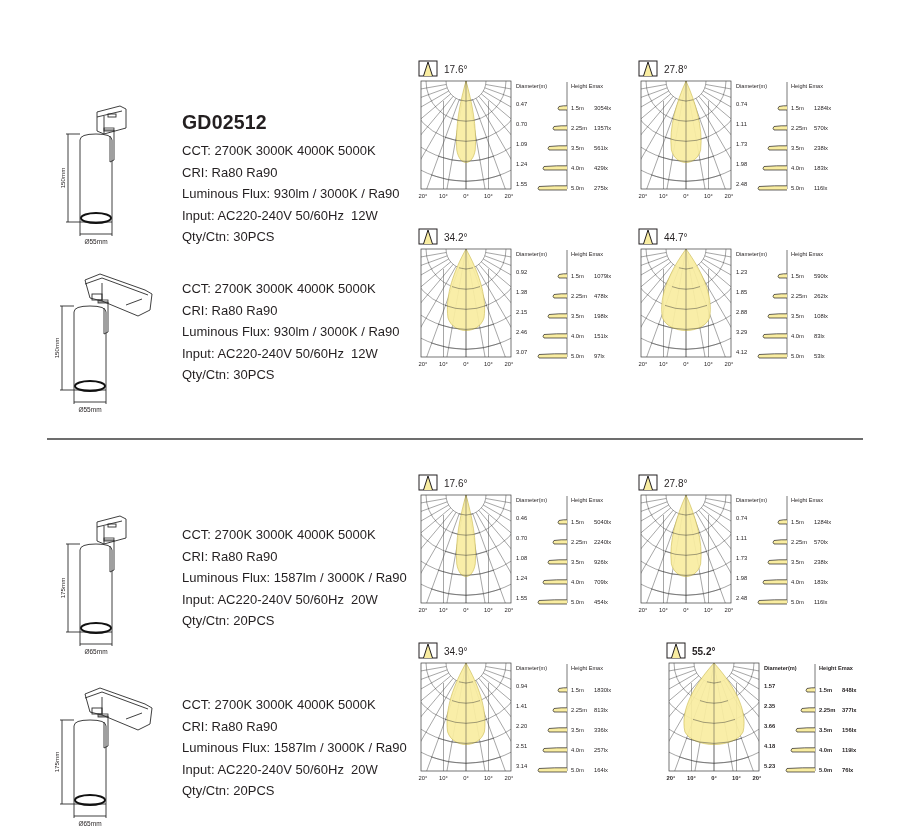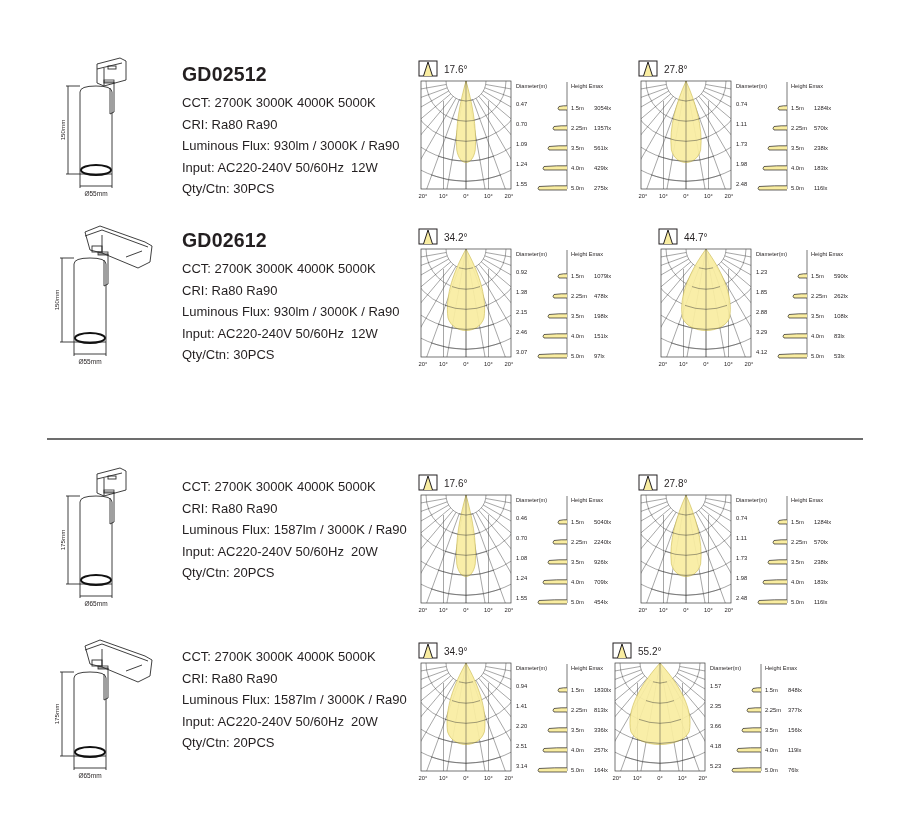--- a/index.html
+++ b/index.html
@@ -1,19 +1,19 @@
 <!DOCTYPE html>
 <html><head>
 <meta charset="utf-8">
 <style>
   * { box-sizing: border-box; margin: 0; padding: 0; }
   html, body { width: 908px; height: 834px; background: #ffffff; overflow: hidden; }
   body { position: relative; font-family: "Liberation Sans", sans-serif; color: #231f20; }
 
-  .product { position: absolute; left: 0; width: 908px; }
+  .product { position: absolute; left: 0; width: 908px; margin-top: 48px; }
   .drawing { position: absolute; left: 40px; width: 135px; height: 165px; }
   .drawing svg { width: 135px; height: 165px; display: block; }
 
   .specs { position: absolute; left: 182px; top: 0; width: 230px; }
   .model { font-family: "Liberation Sans", sans-serif; font-weight: bold; font-size: 19.5px; letter-spacing: 0.2px; color: #231f20; height: 24px; line-height: 24px; margin-top: 4px; }
   .spec-line { font-size: 13px; color: #231f20; height: 21.5px; line-height: 21.5px; white-space: pre; }
   .spec-first { margin-top: 6px; }
 
   .chart { position: absolute; width: 215px; height: 145px; }
   .chart svg { display: block; }
@@ -223,21 +223,20 @@
         <line x1="20" y1="122" x2="34" y2="122" stroke="#2a2a2a" stroke-width="0.9" fill="none"></line>
         <line x1="22" y1="38" x2="22" y2="122" stroke="#2a2a2a" stroke-width="0.9" fill="none"></line>
         <text x="19" y="80" font-size="6.2" fill="#231f20" font-family="Liberation Sans, sans-serif" text-anchor="middle" transform="rotate(-90 19 80)">150mm</text>
         <line x1="34" y1="122" x2="34" y2="136" stroke="#2a2a2a" stroke-width="0.9" fill="none"></line>
         <line x1="66" y1="122" x2="66" y2="136" stroke="#2a2a2a" stroke-width="0.9" fill="none"></line>
         <line x1="34" y1="134" x2="66" y2="134" stroke="#2a2a2a" stroke-width="0.9" fill="none"></line>
         <text x="50" y="144" font-size="6.5" fill="#231f20" font-family="Liberation Sans, sans-serif" text-anchor="middle">Ø55mm</text>
       </svg>
     </div>
   <div class="specs">
-    <div class="model">GD02612</div>
     <div class="spec-line spec-first">CCT: 2700K 3000K 4000K 5000K</div>
     <div class="spec-line">CRI: Ra80 Ra90</div>
     <div class="spec-line">Luminous Flux: 930lm / 3000K / Ra90</div>
     <div class="spec-line">Input: AC220-240V 50/60Hz  12W</div>
     <div class="spec-line">Qty/Ctn: 30PCS</div>
   </div>
 </section>
 <div class="chart" style="left:418px; top:228px;">
     <svg viewBox="0 0 215 145" width="215" height="145">
       <g>
@@ -309,21 +308,21 @@
       <text x="98" y="106" font-size="5.8" fill="#231f20" font-family="Liberation Sans, sans-serif">2.46</text>
       <path d="M149 110 L126 110 Q124 108.3 126 106.5 Q139.8 105.5 149 105.8" fill="#f9eda1" stroke="#231f20" stroke-width="0.7"></path>
       <text x="153" y="110" font-size="5.8" fill="#231f20" font-family="Liberation Sans, sans-serif">4.0m</text>
       <text x="176" y="110" font-size="5.8" fill="#231f20" font-family="Liberation Sans, sans-serif">151lx</text>
       <text x="98" y="126" font-size="5.8" fill="#231f20" font-family="Liberation Sans, sans-serif">3.07</text>
       <path d="M149 130 L121 130 Q119 128.3 121 126.5 Q137.8 125.5 149 125.8" fill="#f9eda1" stroke="#231f20" stroke-width="0.7"></path>
       <text x="153" y="130" font-size="5.8" fill="#231f20" font-family="Liberation Sans, sans-serif">5.0m</text>
       <text x="176" y="130" font-size="5.8" fill="#231f20" font-family="Liberation Sans, sans-serif">97lx</text>
     </svg>
   </div>
-<div class="chart" style="left:658px; top:228px;">
+<div class="chart" style="left:638px; top:228px;">
     <svg viewBox="0 0 215 145" width="215" height="145">
       <g>
         <rect x="1" y="1" width="18" height="15" fill="#fff" stroke="#231f20" stroke-width="1"></rect>
         <path d="M10 2 L5.5 16 L14.5 16 Z" fill="#f9eda1" stroke="none"></path>
         <path d="M10 2 L5.5 16 M10 2 L14.5 16" stroke="#231f20" stroke-width="1" fill="none"></path>
       </g>
       <text x="26" y="13" font-size="10" fill="#231f20" font-family="Liberation Sans, sans-serif">44.7°</text>
       <defs>
         <clipPath id="clip3">
           <rect x="3" y="21" width="90" height="108"></rect>
@@ -681,21 +680,21 @@
       <text x="98" y="106" font-size="5.8" fill="#231f20" font-family="Liberation Sans, sans-serif">2.51</text>
       <path d="M149 110 L126 110 Q124 108.3 126 106.5 Q139.8 105.5 149 105.8" fill="#f9eda1" stroke="#231f20" stroke-width="0.7"></path>
       <text x="153" y="110" font-size="5.8" fill="#231f20" font-family="Liberation Sans, sans-serif">4.0m</text>
       <text x="176" y="110" font-size="5.8" fill="#231f20" font-family="Liberation Sans, sans-serif">257lx</text>
       <text x="98" y="126" font-size="5.8" fill="#231f20" font-family="Liberation Sans, sans-serif">3.14</text>
       <path d="M149 130 L121 130 Q119 128.3 121 126.5 Q137.8 125.5 149 125.8" fill="#f9eda1" stroke="#231f20" stroke-width="0.7"></path>
       <text x="153" y="130" font-size="5.8" fill="#231f20" font-family="Liberation Sans, sans-serif">5.0m</text>
       <text x="176" y="130" font-size="5.8" fill="#231f20" font-family="Liberation Sans, sans-serif">164lx</text>
     </svg>
   </div>
-<div class="chart" style="left:612px; top:642px;">
+<div class="chart" style="left:666px; top:642px;font-weight:bold;">
     <svg viewBox="0 0 215 145" width="215" height="145">
       <g>
         <rect x="1" y="1" width="18" height="15" fill="#fff" stroke="#231f20" stroke-width="1"></rect>
         <path d="M10 2 L5.5 16 L14.5 16 Z" fill="#f9eda1" stroke="none"></path>
         <path d="M10 2 L5.5 16 M10 2 L14.5 16" stroke="#231f20" stroke-width="1" fill="none"></path>
       </g>
       <text x="26" y="13" font-size="10" fill="#231f20" font-family="Liberation Sans, sans-serif">55.2°</text>
       <defs>
         <clipPath id="clip7">
           <rect x="3" y="21" width="90" height="108"></rect>

